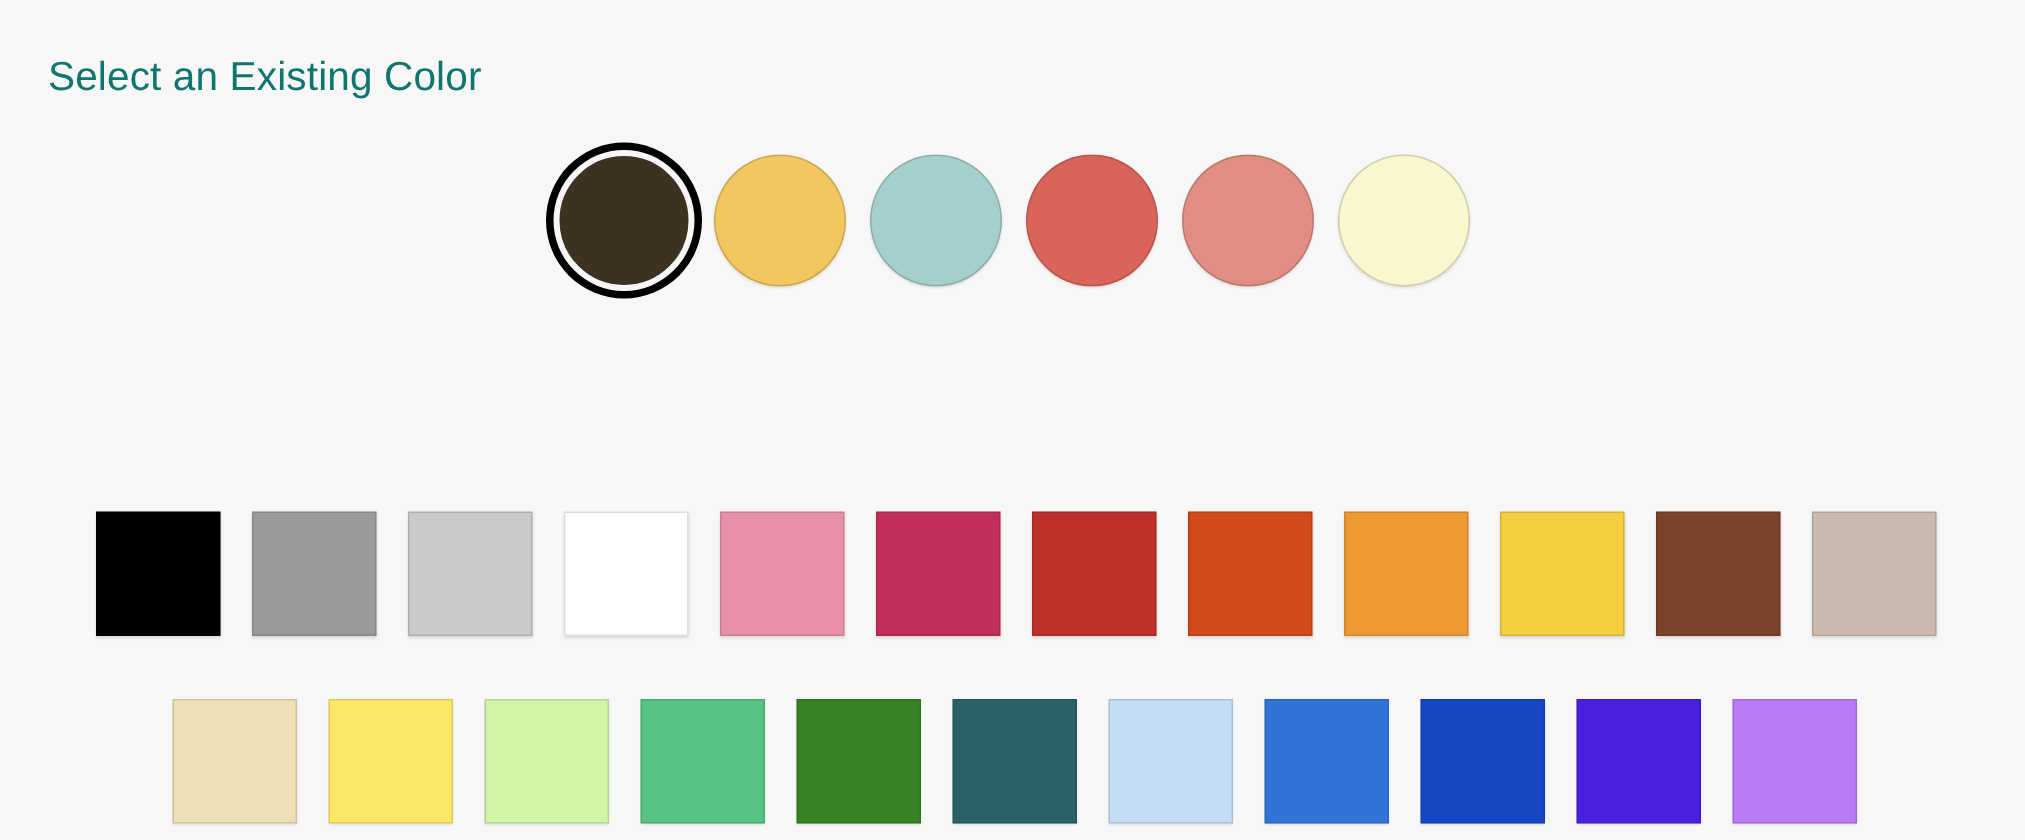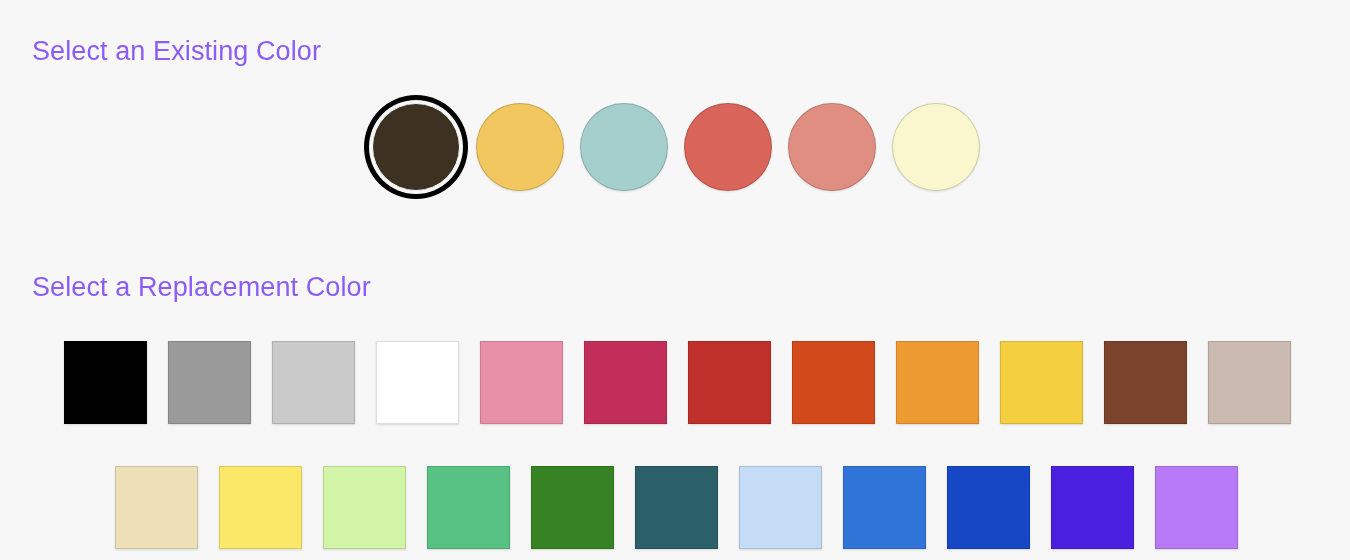--- a/index.html
+++ b/index.html
@@ -21,21 +21,21 @@
     position: relative;
     width: 1350px;
     height: 560px;
   }
 
   .section-heading {
     position: absolute;
     left: 32px;
     font-size: 27px;
     font-weight: 400;
-    color: #8b5cf6;
+    color: #0f766e;
     letter-spacing: 0.1px;
     white-space: nowrap;
   }
 
   #heading-existing { top: 14px; }
   #heading-replacement { top: 250px; }
 
   
   .circle-row {
     position: absolute;
@@ -101,21 +101,20 @@
 
   <div class="circle-row">
       <div class="circle-swatch selected" style="background: rgb(61, 49, 34);"></div>
       <div class="circle-swatch" style="background: rgb(242, 199, 95);"></div>
       <div class="circle-swatch" style="background: rgb(165, 207, 204);"></div>
       <div class="circle-swatch" style="background: rgb(217, 100, 89);"></div>
       <div class="circle-swatch" style="background: rgb(224, 142, 130);"></div>
       <div class="circle-swatch" style="background: rgb(250, 246, 205);"></div>
     </div>
 
-  <h2 class="section-heading" id="heading-replacement">Select a Replacement Color</h2>
 
   <div class="square-row" id="square-row-1">
       <div class="square-swatch" style="background: rgb(0, 0, 0);"></div>
       <div class="square-swatch" style="background: rgb(154, 154, 154);"></div>
       <div class="square-swatch" style="background: rgb(202, 202, 202);"></div>
       <div class="square-swatch" style="background: rgb(255, 255, 255);"></div>
       <div class="square-swatch" style="background: rgb(232, 144, 168);"></div>
       <div class="square-swatch" style="background: rgb(194, 46, 90);"></div>
       <div class="square-swatch" style="background: rgb(192, 48, 43);"></div>
       <div class="square-swatch" style="background: rgb(210, 73, 28);"></div>

